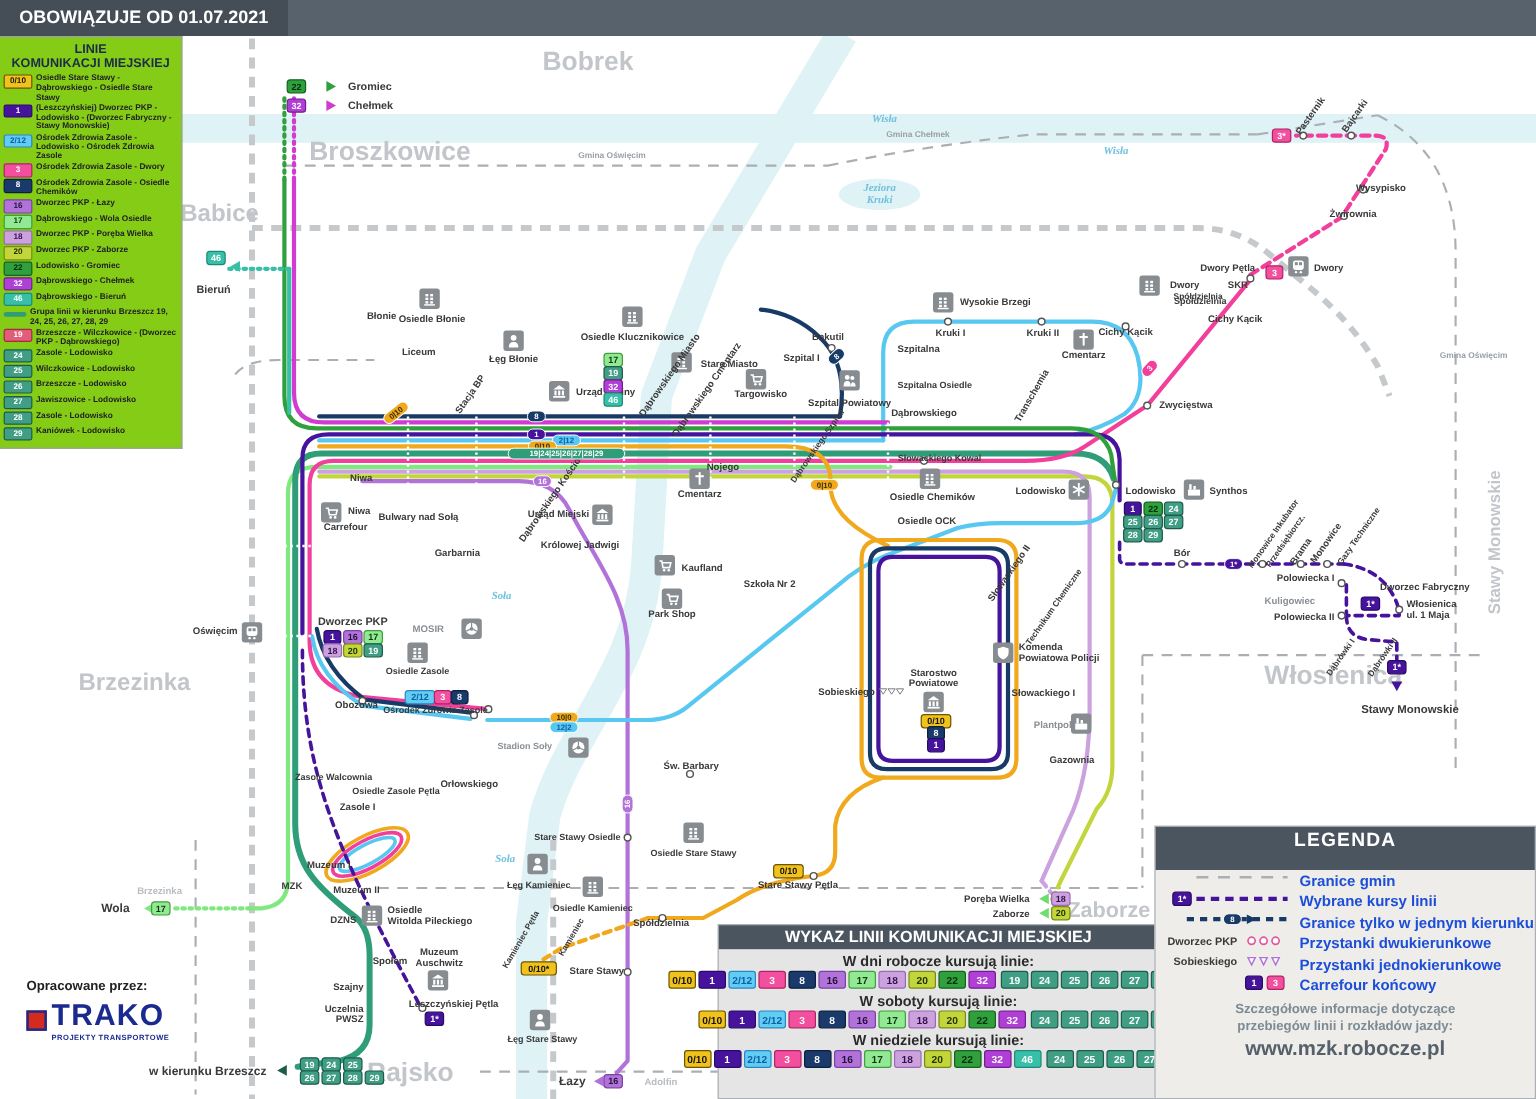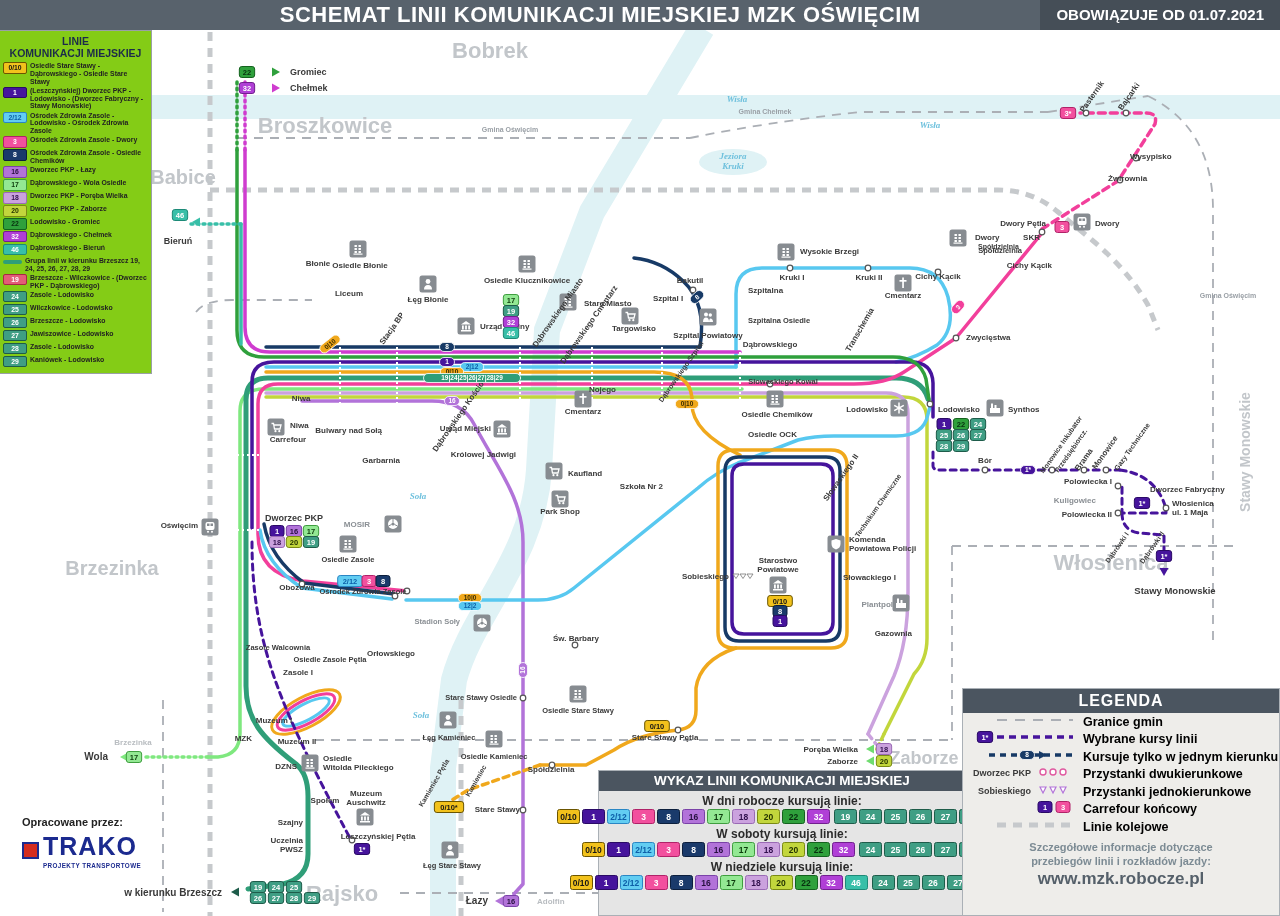--- a/index.html
+++ b/index.html
@@ -11,24 +11,24 @@
   
   #sidebar{position:absolute;left:0;top:30px;width:152px;background:#84cc16;border:1px solid #9aa0a6;border-left:none;z-index:25;padding:3px 2px 4px 2px;box-sizing:border-box;}
   #sidebar h2{margin:1px 0 3px 0;text-align:center;font-size:10.5px;color:#1c2b4a;line-height:1.15;}
   .sb-item{display:flex;align-items:flex-start;margin:1.5px 0;}
   .sb-badge{flex:0 0 auto;min-width:20px;text-align:center;font-size:6.8px;font-weight:bold;border-radius:2px;padding:1px 1px;margin:0 3px 0 1px;border:1px solid rgba(0,0,0,.45);line-height:1.1;}
   .sb-groupline{flex:0 0 auto;width:19px;height:4px;border-radius:2px;background:#2f9e78;margin:3px 3px 0 1px;}
   .sb-text{font-size:6.9px;line-height:1.12;color:#222;font-weight:600;}
   
   .panel-title{background:#4b5560;color:#fff;font-weight:bold;text-align:center;}
   #legend{position:absolute;right:0;bottom:0;width:318px;height:228px;background:#eeedea;border:1px solid #aab0b6;box-sizing:border-box;z-index:25;}
-  #legend .panel-title{font-size:16px;height:24px;line-height:24px;letter-spacing:1px;}
+  #legend .panel-title{font-size:16px;height:36px;line-height:24px;letter-spacing:1px;}
   .lg-row{display:flex;align-items:center;height:17.5px;padding:0 6px;}
   .lg-sym{flex:0 0 108px;text-align:right;padding-right:6px;}
-  .lg-lab{font-size:12.5px;font-weight:bold;color:#000000;white-space:nowrap;}
+  .lg-lab{font-size:12.5px;font-weight:bold;color:#1d4ed8;white-space:nowrap;}
   #lg-note{margin-top:4px;text-align:center;font-size:11px;color:#7c8b94;font-weight:700;line-height:1.3;}
   #lg-web{text-align:center;font-size:17px;color:#55606a;font-weight:600;margin-top:1px;cursor:pointer;}
   #wykaz{position:absolute;left:598px;top:770px;width:368px;height:146px;background:#e5e5e5;border:1px solid #aab0b6;box-sizing:border-box;z-index:25;}
   #wykaz .panel-title{font-size:13.5px;height:20px;line-height:20px;}
   .wk-head{text-align:center;font-size:12px;font-weight:bold;color:#2b2b2b;margin:3px 0 1px 0;}
   .wk-row{display:flex;justify-content:center;align-items:center;gap:2px;}
   .wk-badge{min-width:17px;text-align:center;font-size:8.5px;font-weight:bold;border-radius:2.5px;padding:1.5px 2px;border:1px solid rgba(0,0,0,.45);}
   .wk-gap{width:14px;}
   
   #credits{position:absolute;left:22px;top:816px;z-index:25;width:130px;}
@@ -756,21 +756,20 @@
     <rect x="286.35" y="892.5" width="15.3" height="11" rx="2.5" fill="#3f9e84" stroke="#1e5c4a" stroke-width="1"></rect>
     <text x="294" y="900.7" text-anchor="middle" font-size="7.5" font-weight="bold" fill="#ffffff" font-family="Liberation Sans,sans-serif">28</text>
         </g>
         <g>
     <rect x="304.35" y="892.5" width="15.3" height="11" rx="2.5" fill="#3f9e84" stroke="#1e5c4a" stroke-width="1"></rect>
     <text x="312" y="900.7" text-anchor="middle" font-size="7.5" font-weight="bold" fill="#ffffff" font-family="Liberation Sans,sans-serif">29</text>
         </g>
       </svg></div>
 
 <div id="hdr">
-  <div id="hdr-title">SCHEMAT LINII KOMUNIKACJI MIEJSKIEJ MZK OŚWIĘCIM</div>
   <div id="hdr-valid">OBOWIĄZUJE OD 01.07.2021</div>
 </div>
 
 <div id="sidebar">
   <h2>
     <span>LINIE</span><br>
     <span>KOMUNIKACJI MIEJSKIEJ</span>
   </h2>
   <div id="sb-items">
         <div class="sb-item">
@@ -957,21 +956,21 @@
         </div>
         <div class="lg-row">
           <span class="lg-sym"><svg width="108" height="16">
               <line x1="20" y1="8" x2="104" y2="8" stroke="#173a66" stroke-width="3.5" stroke-dasharray="6 5"></line>
               <g>
     <rect x="50.5" y="3.5" width="15" height="9" rx="4.5" fill="#173a66" stroke="#ffffff" stroke-width="0.8"></rect>
     <text x="58" y="10.3" text-anchor="middle" font-size="6.5" font-weight="bold" fill="#ffffff" font-family="Liberation Sans,sans-serif">8</text>
               </g>
               <polygon points="70,4 78,8 70,12" fill="#173a66"></polygon>
             </svg></span>
-          <span class="lg-lab">Kursuje tylko w jednym kierunku</span>
+          <span class="lg-lab">Granice tylko w jednym kierunku</span>
         </div>
         <div class="lg-row">
           <span class="lg-sym"><svg width="108" height="16">
               <text x="62" y="11.5" text-anchor="end" font-size="9" font-weight="bold" fill="#3a3a3a" font-family="Liberation Sans,sans-serif">Dworzec PKP</text>
               <circle cx="74" cy="8" r="3" fill="#fff" stroke="#e05aa0" stroke-width="1.4"></circle>
               <circle cx="84" cy="8" r="3" fill="#fff" stroke="#e05aa0" stroke-width="1.4"></circle>
               <circle cx="94" cy="8" r="3" fill="#fff" stroke="#e05aa0" stroke-width="1.4"></circle>
             </svg></span>
           <span class="lg-lab">Przystanki dwukierunkowe</span>
         </div>
@@ -990,26 +989,20 @@
     <rect x="69" y="2.5" width="14" height="11" rx="2.5" fill="#46149c" stroke="#2a0a66" stroke-width="1"></rect>
     <text x="76" y="10.7" text-anchor="middle" font-size="7.5" font-weight="bold" fill="#ffffff" font-family="Liberation Sans,sans-serif">1</text>
               </g>
               <g>
     <rect x="87" y="2.5" width="14" height="11" rx="2.5" fill="#f2509e" stroke="#b02268" stroke-width="1"></rect>
     <text x="94" y="10.7" text-anchor="middle" font-size="7.5" font-weight="bold" fill="#ffffff" font-family="Liberation Sans,sans-serif">3</text>
               </g>
             </svg></span>
           <span class="lg-lab">Carrefour końcowy</span>
         </div>
-        <div class="lg-row">
-          <span class="lg-sym"><svg width="108" height="16">
-              <line x1="28" y1="8" x2="104" y2="8" stroke="#c6c9cc" stroke-width="5" stroke-dasharray="9 7"></line>
-            </svg></span>
-          <span class="lg-lab">Linie kolejowe</span>
-        </div>
       </div>
   <div id="lg-note">
     <span>Szczegółowe informacje dotyczące</span><br><span>przebiegów linii i rozkładów jazdy:</span>
   </div>
   <div id="lg-web">www.mzk.robocze.pl</div>
 </div>
 
 </div>
 
 </body></html>

